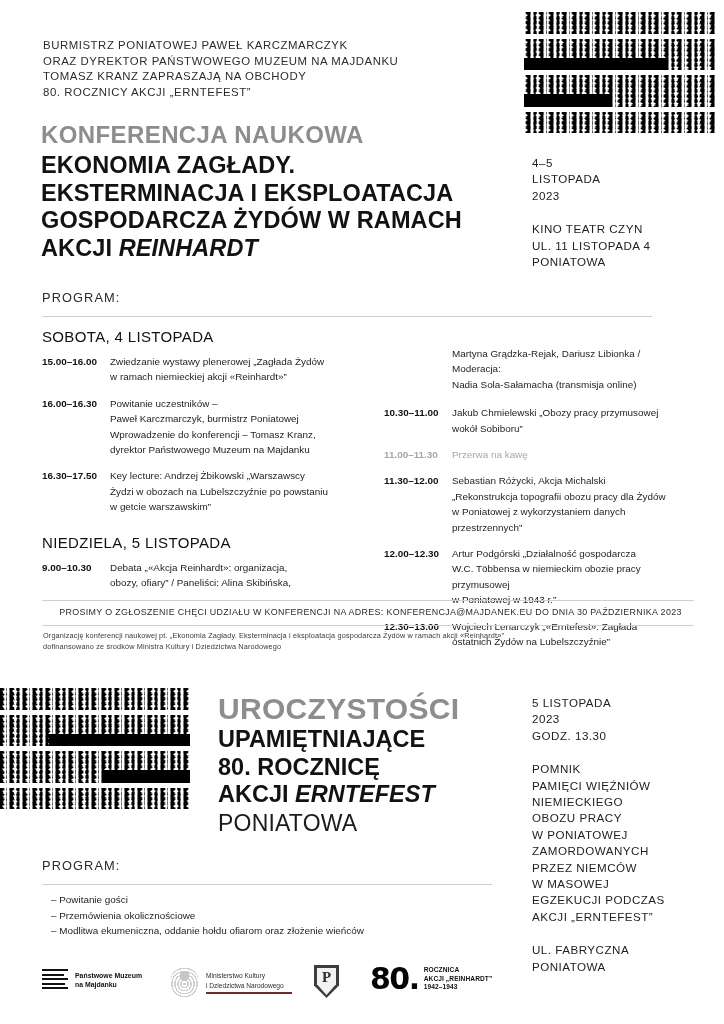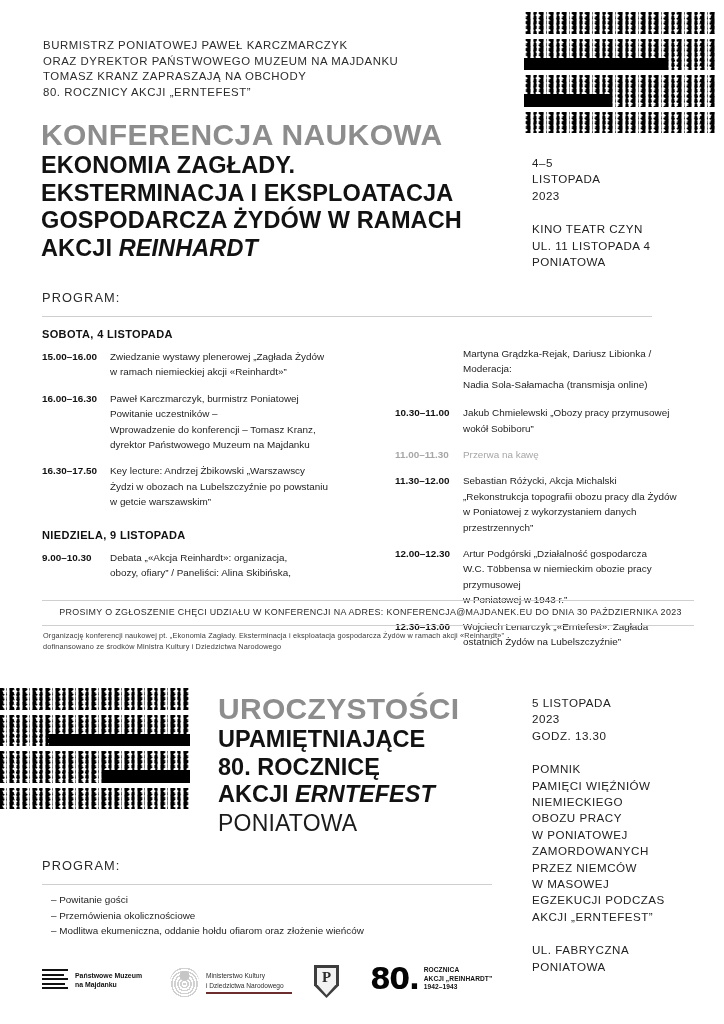--- a/index.html
+++ b/index.html
@@ -46,21 +46,21 @@
   
   .invite {
     position: absolute; left: 43px; top: 38px; width: 420px;
     font-size: 11.4px; line-height: 15.6px; letter-spacing: .55px;
     color: #2c2c2c;
   }
 
   
   .title-wrap { position: absolute; left: 41px; top: 118px; width: 470px; }
   .t-gray {
-    font-size: 30px; font-weight: bold; color: #8d8d8d;
+    font-size: 24px; font-weight: bold; color: #8d8d8d;
     letter-spacing: .4px; line-height: 34px;
   }
   .t-black {
     font-size: 23.5px; font-weight: bold; color: #121212;
     line-height: 27.5px; letter-spacing: .1px;
   }
   .t-black .ital { font-style: italic; }
 
   
   .meta-top {
@@ -73,24 +73,24 @@
   
   .prog-label {
     position: absolute; left: 42px; font-size: 12.8px;
     letter-spacing: 1.1px; color: #2b2b2b;
   }
   .rule { position: absolute; height: 1px; background: #cfcfcf; }
 
   
   .prog-col { position: absolute; font-size: 9.9px; color: #1d1d1d; }
   .col-left  { left: 42px;  top: 328px; width: 330px; }
-  .col-right { left: 395px; top: 346px; width: 300px; }
+  .col-right { left: 384px; top: 346px; width: 300px; }
 
   .day-head {
-    font-weight: bold; font-size: 11px; letter-spacing: .35px;
+    font-weight: normal; font-size: 15px; letter-spacing: .35px;
     color: #111; margin-bottom: 9px;
   }
   .item { display: flex; margin-bottom: 11px; line-height: 15.4px; }
   .item .time {
     font-weight: bold; white-space: nowrap; flex: 0 0 auto;
     width: 68px; color: #111;
   }
   .item .desc { flex: 1 1 auto; }
   .item.break .time, .item.break .desc { color: #a6a6a6; font-weight: bold; }
   .item.break .desc { font-weight: normal; }
@@ -241,37 +241,37 @@
       <div class="time">15.00–16.00</div>
       <div class="desc">
         <div>Zwiedzanie wystawy plenerowej „Zagłada Żydów</div>
         <div>w ramach niemieckiej akcji «Reinhardt»”</div>
       </div>
     </div>
 
     <div class="item">
       <div class="time">16.00–16.30</div>
       <div class="desc">
+        <div>Powitanie uczestników –</div>
         <div>Paweł Karczmarczyk, burmistrz Poniatowej</div>
-        <div>Powitanie uczestników –</div>
         <div>Wprowadzenie do konferencji – Tomasz Kranz,</div>
         <div>dyrektor Państwowego Muzeum na Majdanku</div>
       </div>
     </div>
 
     <div class="item">
       <div class="time">16.30–17.50</div>
       <div class="desc">
         <div>Key lecture: Andrzej Żbikowski „Warszawscy</div>
         <div>Żydzi w obozach na Lubelszczyźnie po powstaniu</div>
         <div>w getcie warszawskim”</div>
       </div>
     </div>
 
-    <div class="day-head" style="margin-top:19px">NIEDZIELA, 9 LISTOPADA</div>
+    <div class="day-head" style="margin-top:19px">NIEDZIELA, 5 LISTOPADA</div>
 
     <div class="item">
       <div class="time">9.00–10.30</div>
       <div class="desc">
         <div>Debata „«Akcja Reinhardt»: organizacja,</div>
         <div>obozy, ofiary” / Paneliści: Alina Skibińska,</div>
       </div>
     </div>
   </div>
 

